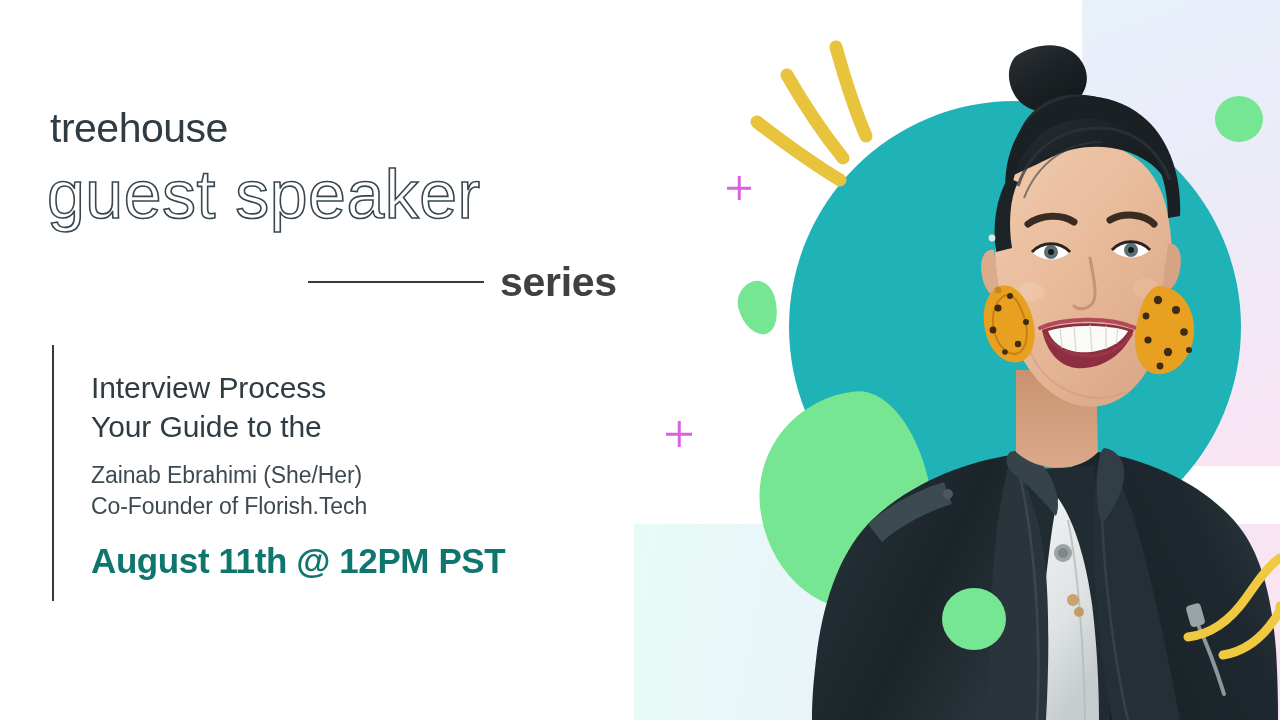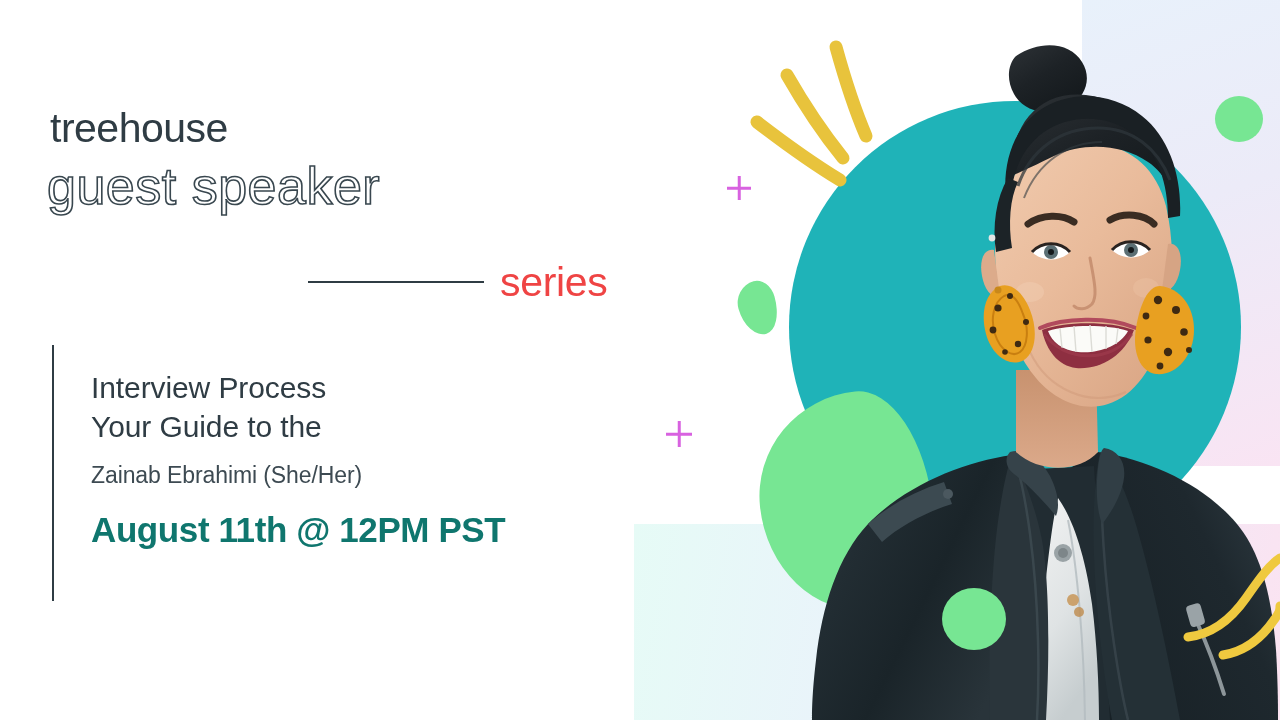--- a/index.html
+++ b/index.html
@@ -128,21 +128,21 @@
     font-weight: 400;
     letter-spacing: -0.5px;
     color: #2f3c44;
     line-height: 1;
   }
 
   .headline-outline {
     position: absolute;
     left: 47px;
     top: 160px;
-    font-size: 52px;
+    font-size: 68px;
     font-weight: 400;
     letter-spacing: 0.5px;
     line-height: 1;
     color: transparent;
     -webkit-text-stroke: 1.6px #39474f;
     text-stroke: 1.6px #39474f;
     white-space: nowrap;
   }
 
   .series-row {
@@ -156,22 +156,22 @@
     gap: 16px;
   }
   .series-rule {
     width: 176px;
     height: 2px;
     background: #2f3c44;
     flex: none;
   }
   .series-word {
     font-size: 41px;
-    font-weight: 400;
-    color: #ef4444;
+    font-weight: 700;
+    color: #404040;
     letter-spacing: -0.3px;
     line-height: 1;
   }
 
   .detail-bar {
     position: absolute;
     left: 52px;
     top: 345px;
     width: 2px;
     height: 256px;
@@ -464,16 +464,17 @@
     <span class="series-rule"></span>
     <span class="series-word">series</span>
   </div>
 
   <div class="detail-bar"></div>
 
   <div class="detail-block">
     <div class="talk-title">Interview Process</div>
     <div class="talk-title">Your Guide to the</div>
     <p class="speaker-name">Zainab Ebrahimi (She/Her)</p>
+    <p class="speaker-role">Co-Founder of Florish.Tech</p>
     <p class="event-datetime">August 11th @ 12PM PST</p>
   </div>
 
 </div>
 
 </body></html>

